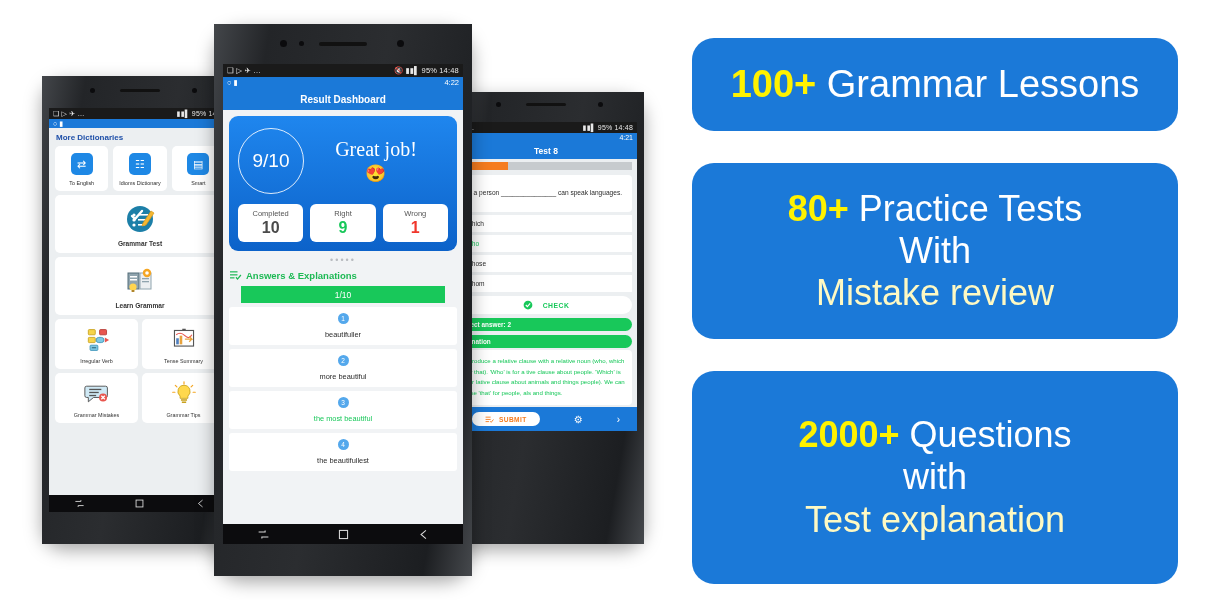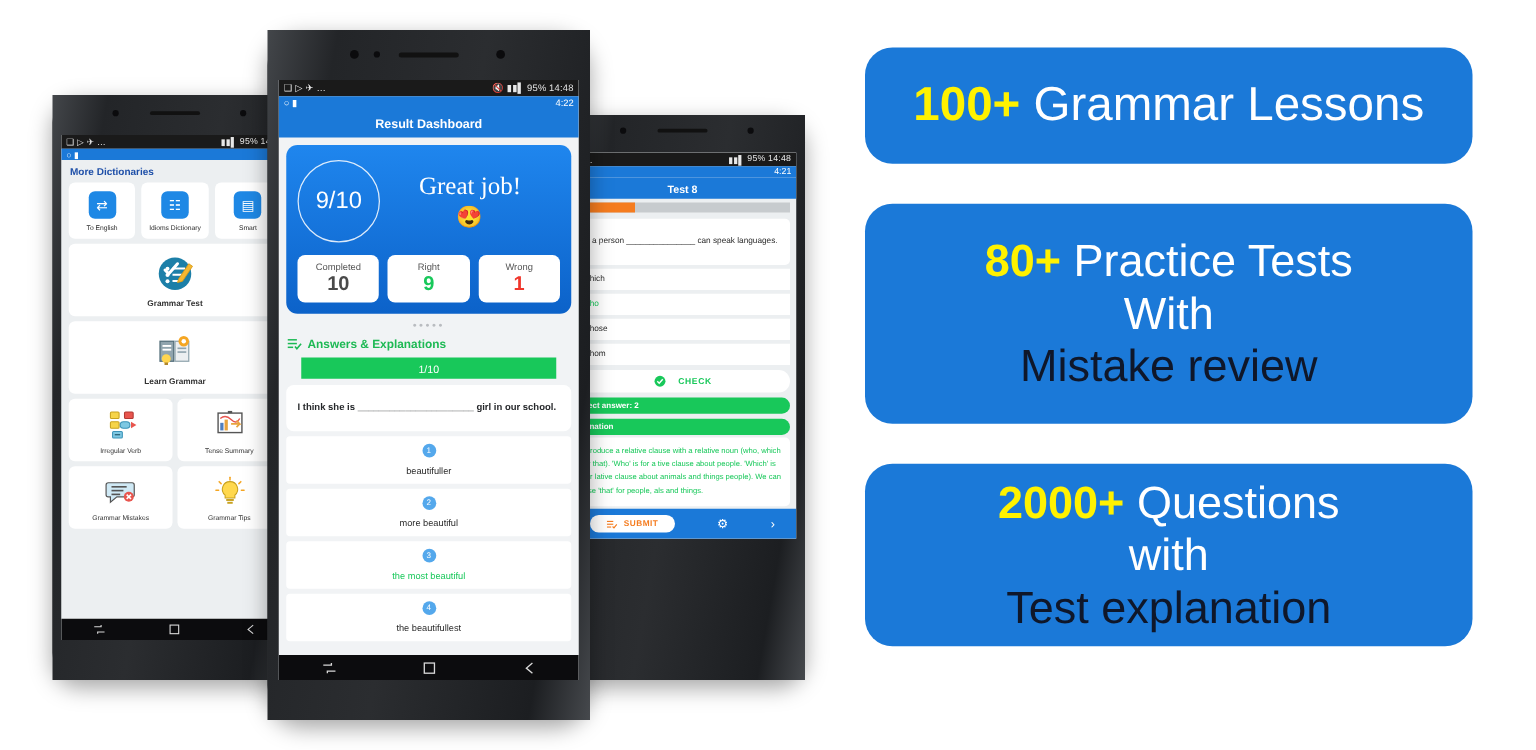--- a/index.html
+++ b/index.html
@@ -24,28 +24,28 @@
     border-radius: 22px;
     display: flex;
     flex-direction: column;
     align-items: center;
     justify-content: center;
     text-align: center;
     color: #ffffff;
   }
   #promo-card-0 { top: 38px;  height: 93px; }
   #promo-card-1 { top: 163px; height: 176px; }
-  #promo-card-2 { top: 371px; height: 146px; }
+  #promo-card-2 { top: 371px; height: 213px; }
 
   .promo-line { line-height: 1.17; white-space: nowrap; }
   .promo-line.l1 { font-size: 38px; }
   .promo-line.l2 { font-size: 36px; }
   .promo-line.l3 { font-size: 36px; }
   .promo-accent { color: #FFF200; font-weight: bold; }
-  .promo-yellow { color: #0f172a; }
+  .promo-yellow { color: #fef9c3; }
 
   
   .phone {
     position: absolute;
     background: #2e3033;
     box-shadow: 0 6px 18px rgba(0,0,0,0.35);
   }
   .phone-body {
     position: absolute; inset: 0;
     background: linear-gradient(100deg,#43464a 0%,#232528 16%,#2b2d30 50%,#1c1e21 86%,#46494d 100%);
@@ -496,21 +496,20 @@
       <svg width="12" height="12" viewBox="0 0 16 16">
         <rect x="0" y="3" width="10" height="1.6" fill="#1DB954"></rect>
         <rect x="0" y="7" width="10" height="1.6" fill="#1DB954"></rect>
         <rect x="0" y="11" width="6" height="1.6" fill="#1DB954"></rect>
         <path d="M8 11 l2 2.4 l4.5 -5.4" stroke="#1DB954" stroke-width="1.7" fill="none"></path>
       </svg>
       <span>Answers &amp; Explanations</span>
     </div>
 
     <div class="qbanner">1/10</div>
-    <div class="qcard">I think she is ______________________ girl in our school.</div>
 
     <div class="opt">
       <span class="num">1</span>
       <span class="txt">beautifuller</span>
     </div>
     <div class="opt">
       <span class="num">2</span>
       <span class="txt">more beautiful</span>
     </div>
     <div class="opt correct">

